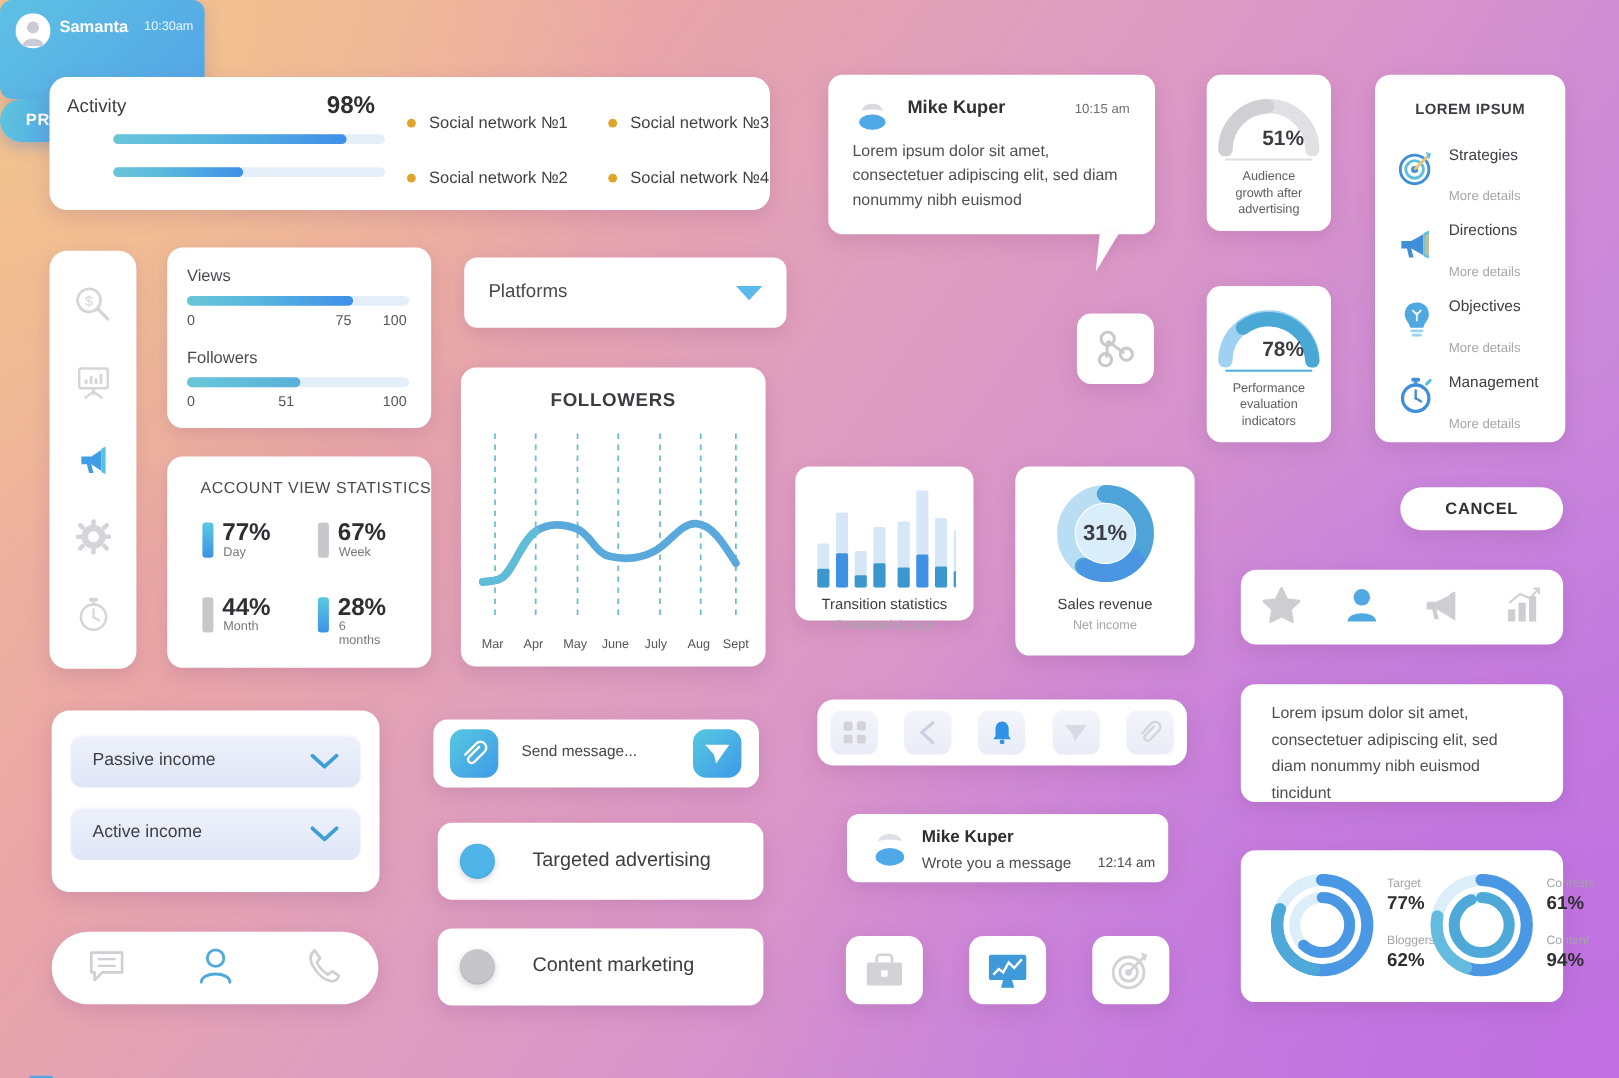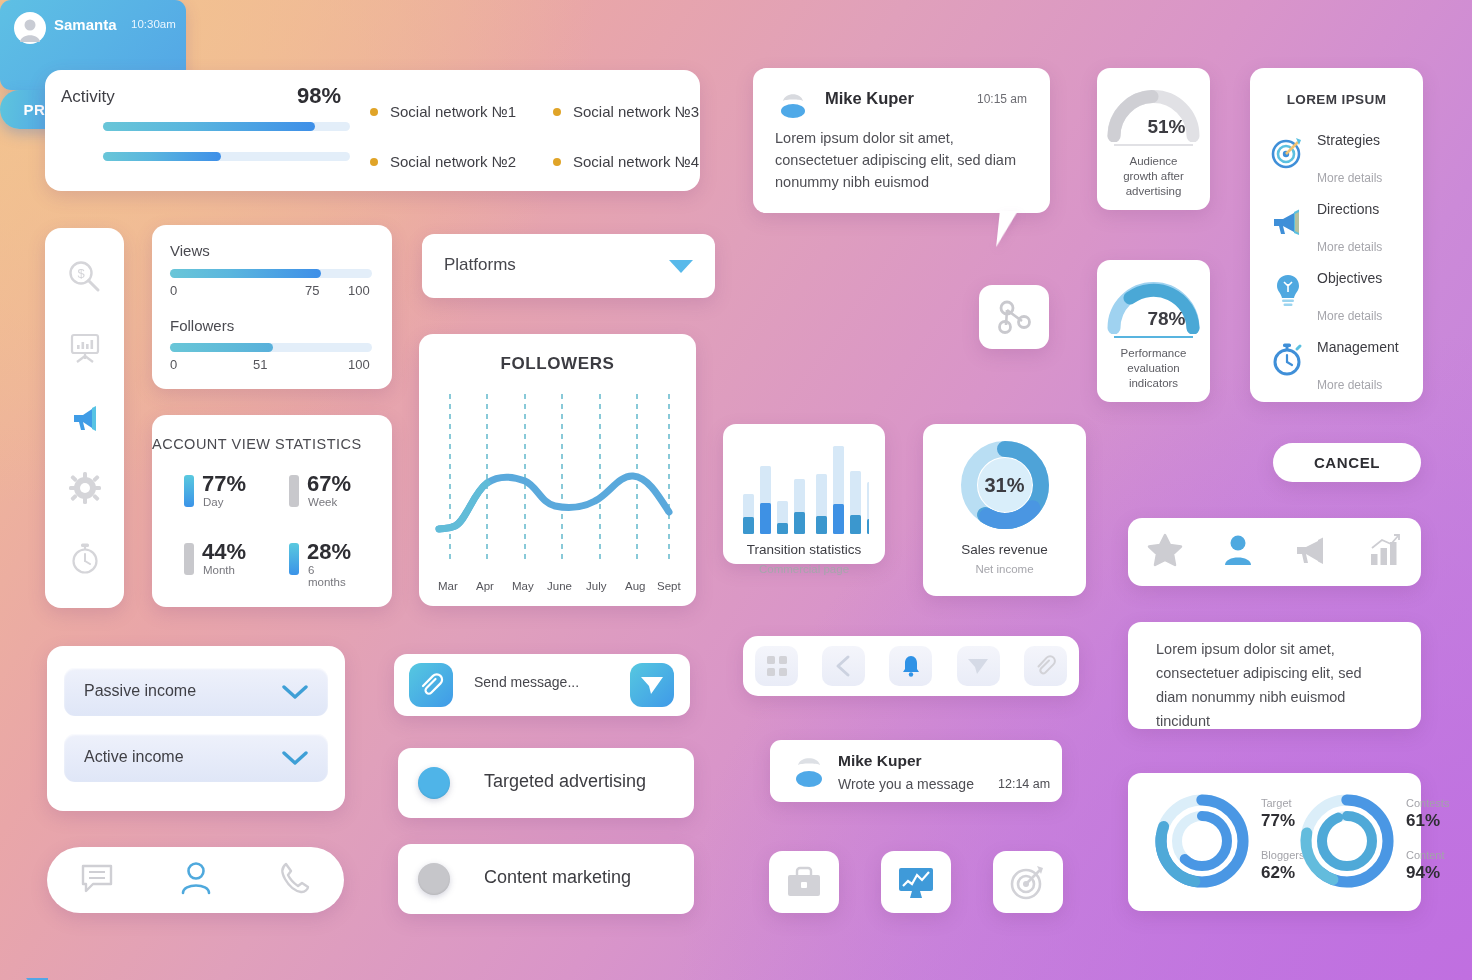--- a/index.html
+++ b/index.html
@@ -33,21 +33,21 @@
   #sidebar { left:45px; top:228px; width:79px; height:380px; border-radius:16px; display:flex; flex-direction:column; align-items:center; justify-content:space-around; padding:14px 0; }
   #sidebar .ic { width:40px; height:40px; display:flex; align-items:center; justify-content:center; }
 
   
   #viewcard { left:152px; top:225px; width:240px; height:164px; }
   #viewcard .h { position:absolute; font-size:15px; color:#4a4a50; }
   .scale { position:absolute; font-size:13px; color:#55555b; }
 
   
   #avs { left:152px; top:415px; width:240px; height:192px; }
-  #avs .head { position:absolute; left:0; top:21px; width:100%; text-align:left; font-size:14.5px; letter-spacing:.5px; color:#4a4a50; }
+  #avs .head { position:absolute; left:0; top:21px; width:100%; text-align:right; font-size:14.5px; letter-spacing:.5px; color:#4a4a50; }
   .stat { position:absolute; }
   .statbar { position:absolute; width:10px; height:32px; border-radius:3px; }
   .statpct { position:absolute; left:18px; top:-4px; font-size:22px; font-weight:bold; color:#2e2e33; }
   .statlab { position:absolute; left:19px; top:21px; font-size:11.5px; color:#77777d; }
 
   
   #platforms { left:422px; top:234px; width:293px; height:64px; border-radius:12px; }
   #platforms .txt { position:absolute; left:22px; top:21px; font-size:17px; color:#46464c; }
 
   

